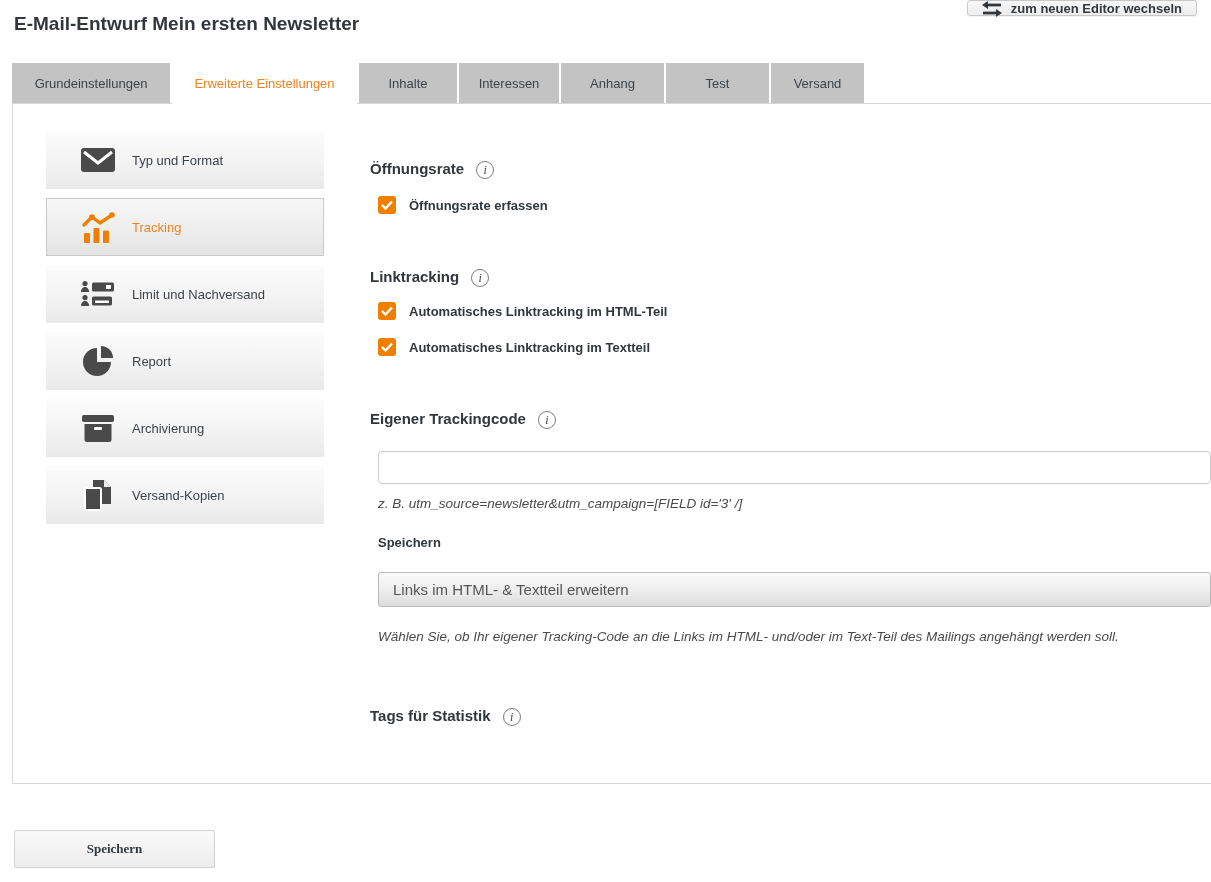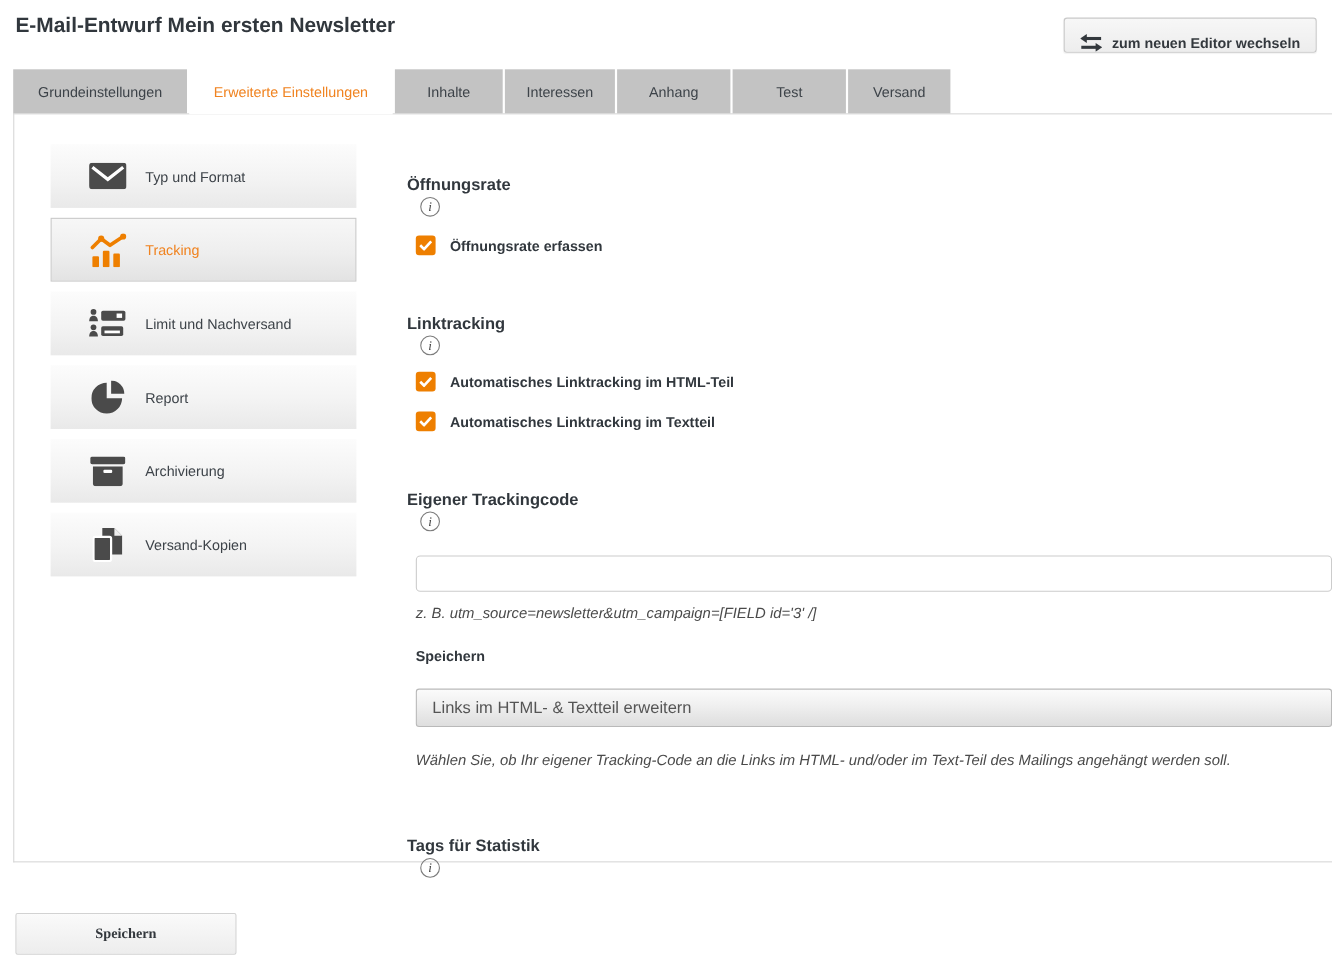--- a/index.html
+++ b/index.html
@@ -2,22 +2,22 @@
 <html lang="de"><head>
 <meta charset="utf-8">
 <style>
   * { margin:0; padding:0; box-sizing:border-box; }
   html,body { width:1211px; height:882px; background:#fff; overflow:hidden;
     font-family:"Liberation Sans","DejaVu Sans",sans-serif; }
   body { position:relative; }
 
   
   .page-title { position:absolute; left:14px; top:13px; font-size:19px; font-weight:bold; color:#31373d; }
-  .switch-btn { position:absolute; right:14px; top:16px; height:32px; padding:0 14px;
-    display:flex; align-items:flex-end; gap:9px; cursor:pointer;
+  .switch-btn { position:absolute; right:14px; top:0; height:16px; padding:0 14px;
+    display:flex; align-items:flex-start; gap:9px; cursor:pointer;
     background:linear-gradient(180deg,#f7f7f7 0%, #ededed 100%);
     border:1px solid #c8c8c8; border-radius:3px; box-shadow:0 1px 1px rgba(0,0,0,.05); }
   .switch-btn span { font-size:13px; font-weight:bold; color:#33383d; }
 
   
   .tabbar { position:absolute; left:12px; top:63px; right:0; display:flex; z-index:2; }
   .tab { height:40px; margin-right:2px; display:flex; align-items:center; justify-content:center;
     background:#c3c3c3; color:#3d4349; font-size:13px; cursor:pointer; }
   .tab.t0 { width:158px; } .tab.t1 { width:185px; } .tab.t2 { width:98px; }
   .tab.t3 { width:100px; } .tab.t4 { width:103px; } .tab.t5 { width:103px; } .tab.t6 { width:93px; }
@@ -35,21 +35,21 @@
   .side-item .lbl { margin-left:16px; font-size:13px; color:#3d4349; }
   .side-item.active { border:1px solid #c9c9c9; padding-left:33px;
     background:linear-gradient(180deg,#f7f7f7 0%, #eeeeee 55%, #e3e3e3 100%); }
   .side-item.active .lbl { color:#f08320; }
   .ic svg .dk { fill:#4a4a4a; }
   .side-item.active .ic svg .or { fill:#ee7f00; }
   .side-item.active .ic svg .ors { stroke:#ee7f00; fill:none; }
 
   
   .main { position:absolute; left:357px; top:55px; right:0; }
-  .sec-h { display:flex; align-items:flex-start; font-size:15px; font-weight:bold; color:#31373d; line-height:20px;flex-direction:column; }
+  .sec-h { display:flex; align-items:flex-end; font-size:15px; font-weight:bold; color:#31373d; line-height:20px; }
   .info { display:inline-flex; width:18px; height:18px; border:1px solid #7c7c7c; border-radius:50%;
     margin-left:12px; align-items:center; justify-content:center; flex:none;
     font-family:"Liberation Serif","DejaVu Serif",serif; font-style:italic; font-size:12px; color:#444; font-weight:normal; }
   .cb-row { display:flex; align-items:center; gap:13px; margin-left:8px; }
   .checkbox { width:18px; height:18px; border-radius:3px; background:#ee7f00; flex:none; cursor:pointer;
     display:flex; align-items:center; justify-content:center; }
   .cb-row .cb-label { font-size:13px; font-weight:bold; color:#31373d; }
   .field-label { margin-left:8px; font-size:13px; font-weight:bold; color:#31373d; }
   .text-input { display:block; margin-left:8px; width:calc(100% - 8px); height:33px;
     border:1px solid #cccccc; border-radius:4px; background:#fff; padding:0 10px; font-size:14px; color:#333;

